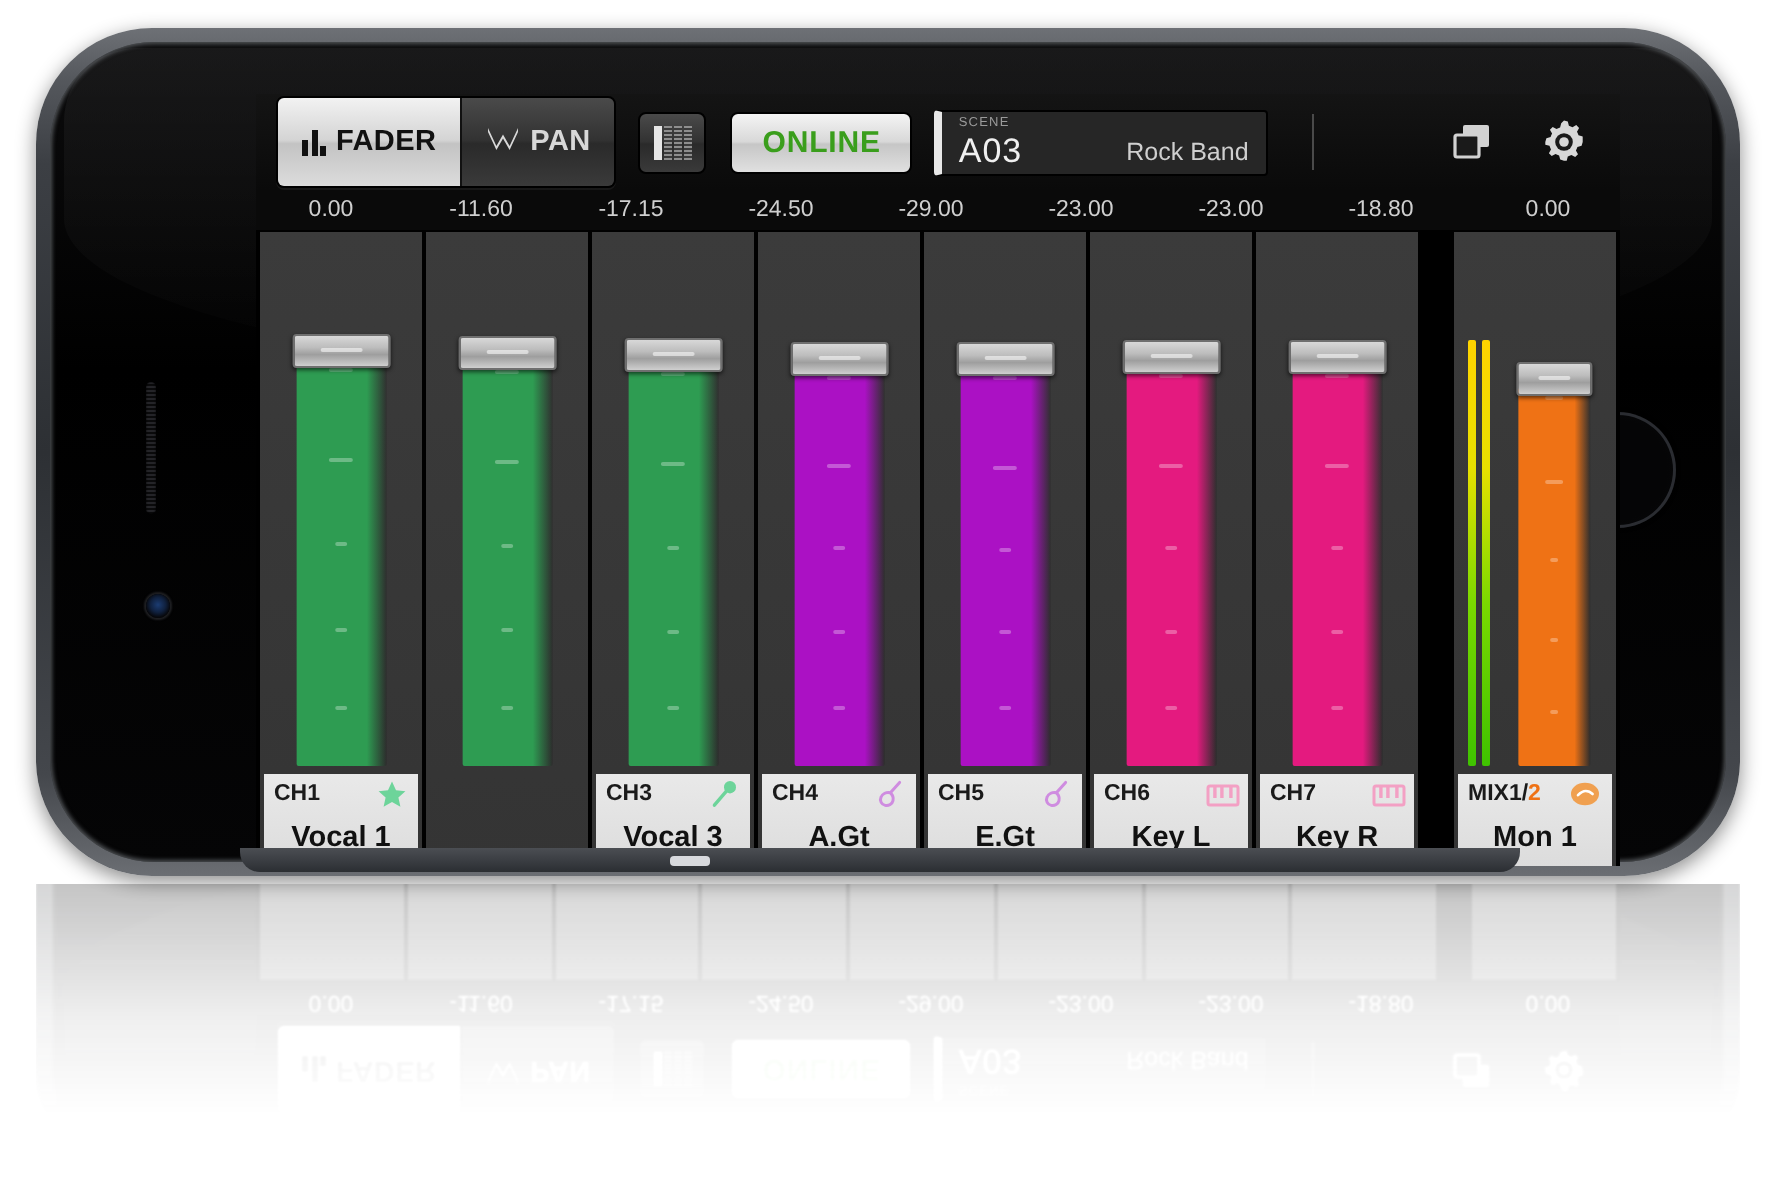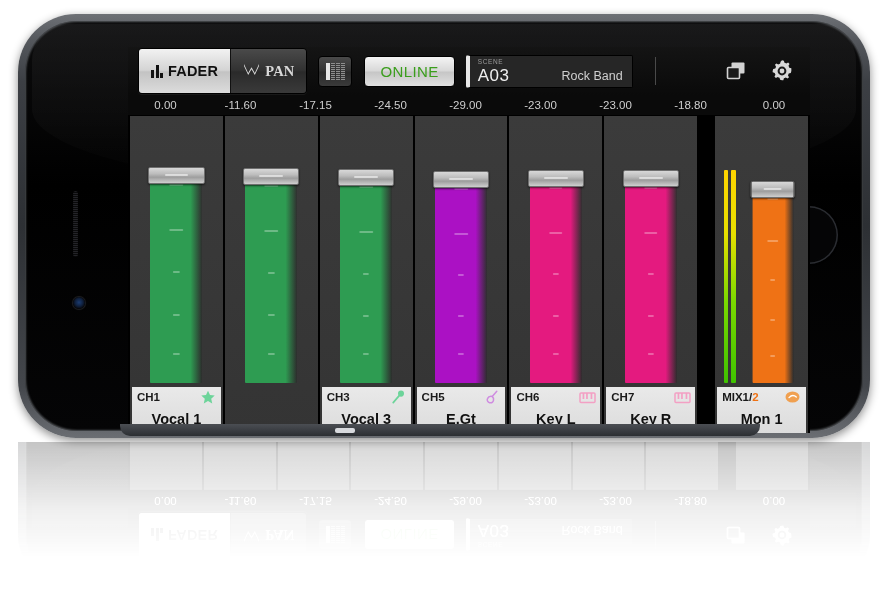--- a/index.html
+++ b/index.html
@@ -86,21 +86,20 @@
     font-size: 14.5px; font-weight: bold; letter-spacing: .2px;
   }
   .seg-btn.active {
     background: linear-gradient(180deg,#f2f2f2 0%,#d4d4d4 48%,#c3c3c3 52%,#dcdcdc 100%);
     color: #111;
   }
   .seg-btn.inactive {
     background: linear-gradient(180deg,#4a4a4a 0%,#323232 48%,#2a2a2a 52%,#3a3a3a 100%);
     color: #d8d8d8;
     border-left: 1px solid #111;
-    font-family: Liberation Serif, serif;
   }
   .ico-bars { display:flex; align-items:flex-end; gap:1.5px; height:13px; }
   .ico-bars i { width:3px; background:#111; display:block; }
   .ico-bars i:nth-child(1){height:8px}
   .ico-bars i:nth-child(2){height:13px}
   .ico-bars i:nth-child(3){height:5px}
 
   .meter-btn {
     margin-left: 11px;
     width: 34px; height: 31px;
@@ -116,21 +115,21 @@
   .meter-glyph i:nth-child(3){background:repeating-linear-gradient(180deg,#8e8e8e 0 1px,#3a3a3a 1px 2px);}
   .meter-glyph i:nth-child(4){background:repeating-linear-gradient(180deg,#8e8e8e 0 1px,#3a3a3a 1px 2px);}
 
   .online-btn {
     margin-left: 12px;
     height: 31px; padding: 0 15px;
     border-radius: 4px;
     background: linear-gradient(180deg,#f4f4f4 0%,#d8d8d8 48%,#c6c6c6 52%,#e0e0e0 100%);
     border: 1px solid #000;
     display: flex; align-items: center;
-    font-size: 15px; font-weight: normal; color: #3a9e1c;
+    font-size: 15px; font-weight: bold; color: #3a9e1c;
     letter-spacing: .4px;
   }
 
   .scene-box {
     margin-left: 11px;
     height: 33px; min-width: 133px;
     background: #262626;
     border: 1px solid #000;
     border-left: 4px solid #e8e8e8;
     border-radius: 2px;
@@ -427,20 +426,46 @@
                       <line x1="3.2" y1="12.6" x2="9.2" y2="5.6"></line>
                     </g>
                     <ellipse cx="11" cy="3.6" rx="3" ry="3.1" fill="#6dd49a"></ellipse>
                   </svg></span>
               </div>
               <div class="np-name">Vocal 3</div>
             </div>
           </div>
           <div class="ch">
             <div class="track">
+              <div class="fill" style="top:23%;background:linear-gradient(90deg,#ab11c4 0%,#ab11c4 78%,rgba(0,0,0,.16) 100%);">
+                <div class="ticks">
+                  <div class="tick t-top" style="top:4px;width:26%"></div>
+                  <div class="tick" style="top:24.5%;width:26%"></div>
+                  <div class="tick" style="top:45%;width:12%"></div>
+                  <div class="tick" style="top:66%;width:12%"></div>
+                  <div class="tick" style="top:85%;width:12%"></div>
+                </div>
+              </div>
+              <div class="handle" style="top:calc(23% - 13px);"></div>
+            </div>
+            <div class="nameplate">
+              <div class="np-top">
+                <span class="np-ch">CH4</span>
+                <span class="np-icon"><svg width="16" height="15" viewBox="0 0 16 15">
+                    <g fill="none" stroke="#cf8ce0" stroke-width="1.5" stroke-linecap="round">
+                      <line x1="12.8" y1="1.2" x2="8.2" y2="6.4"></line>
+                      <path d="M8.2 6.4c-2 -.4 -4 .5 -4.7 2.2 -.8 1.8 .3 3.7 2.1 4.1 1.8 .4 3.5 -.7 3.9 -2.4 .3 -1.4 -.1 -2.8 -1.3 -3.9z"></path>
+                    </g>
+                  </svg></span>
+              </div>
+              <div class="np-name">A.Gt</div>
+            </div>
+          </div>
+          <div class="ch">
+            <div class="track">
               <div class="fill" style="top:23.200000000000003%;background:linear-gradient(90deg,#ab11c4 0%,#ab11c4 78%,rgba(0,0,0,.16) 100%);">
                 <div class="ticks">
                   <div class="tick t-top" style="top:4px;width:26%"></div>
                   <div class="tick" style="top:24.5%;width:26%"></div>
                   <div class="tick" style="top:45%;width:12%"></div>
                   <div class="tick" style="top:66%;width:12%"></div>
                   <div class="tick" style="top:85%;width:12%"></div>
                 </div>
               </div>
               <div class="handle" style="top:calc(23.200000000000003% - 13px);"></div>

